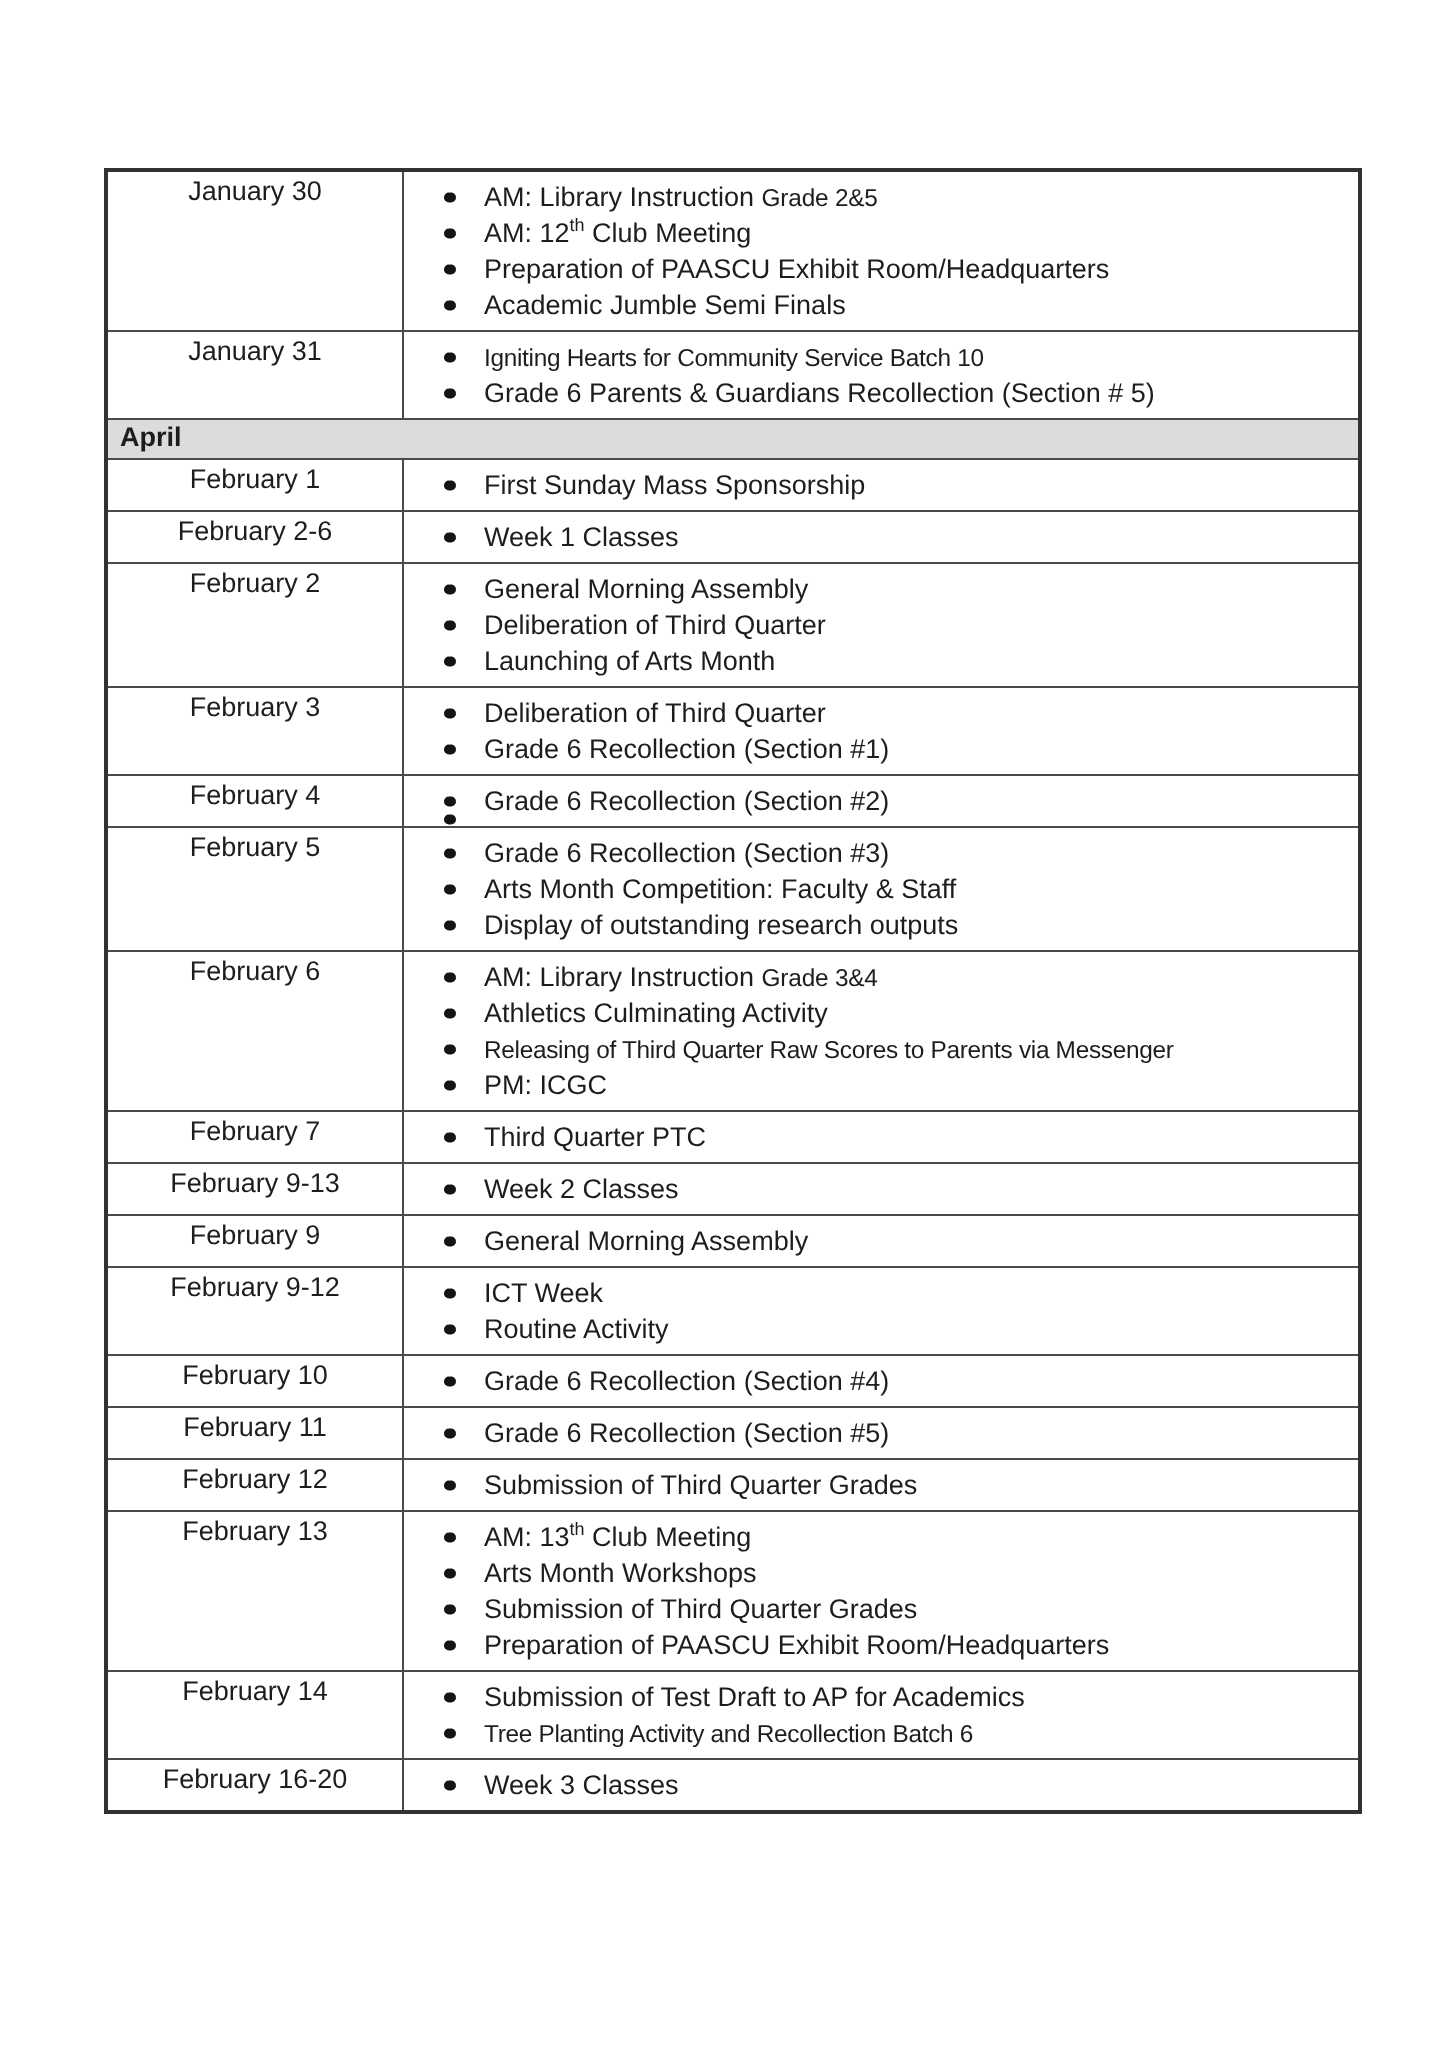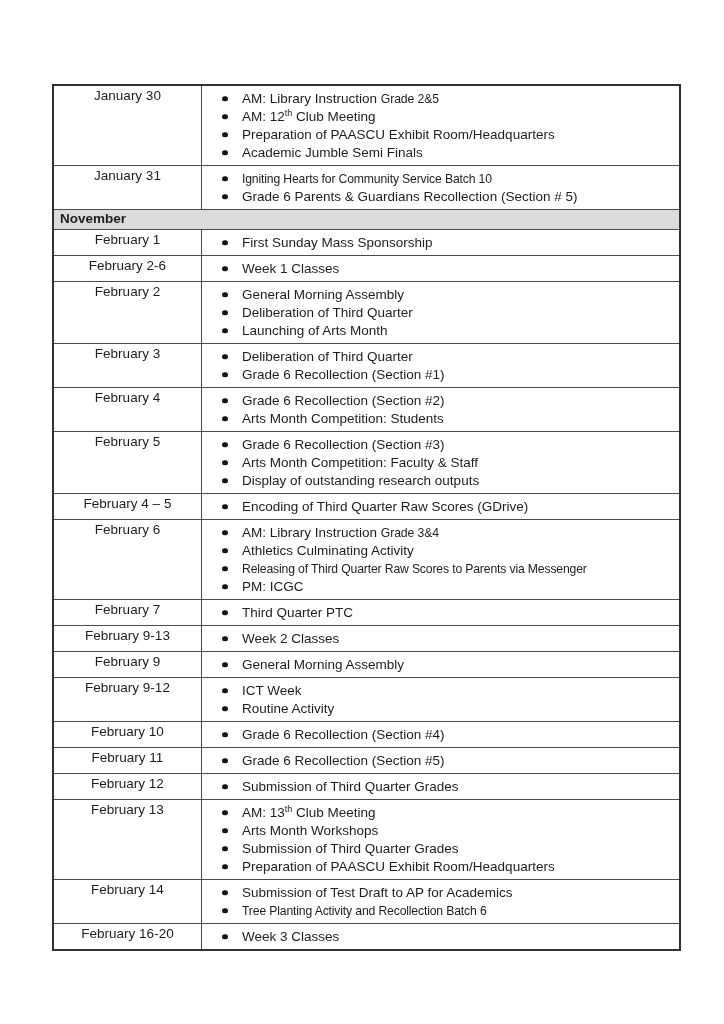--- a/index.html
+++ b/index.html
@@ -115,21 +115,21 @@
         <div class="date-cell">
           <span class="date-text">January 31</span>
         </div>
         <div class="events-cell">
           <ul class="events-list">
             <li class="event-item small-font"><span class="bullet"></span><span class="event-text"><span>Igniting Hearts for Community Service Batch 10</span></span></li>
             <li class="event-item"><span class="bullet"></span><span class="event-text"><span>Grade 6 Parents &amp; Guardians Recollection (Section # 5)</span></span></li>
           </ul>
         </div>
       </div>
-      <div class="row month-row"><span>November</span></div>
+      <div class="row month-row"><span>April</span></div>
       <div class="row">
         <div class="date-cell">
           <span class="date-text">February 1</span>
         </div>
         <div class="events-cell">
           <ul class="events-list">
             <li class="event-item"><span class="bullet"></span><span class="event-text"><span>First Sunday Mass Sponsorship</span></span></li>
           </ul>
         </div>
       </div>
@@ -166,43 +166,33 @@
           </ul>
         </div>
       </div>
       <div class="row">
         <div class="date-cell">
           <span class="date-text">February 4</span>
         </div>
         <div class="events-cell">
           <ul class="events-list">
             <li class="event-item"><span class="bullet"></span><span class="event-text"><span>Grade 6 Recollection (Section #2)</span></span></li>
-            <li class="event-item"><span class="bullet"></span><span class="event-text"><span>Arts Month Competition: Students</span></span></li>
+            <li class="event-item"><span class="bullet"></span></li>
           </ul>
         </div>
       </div>
       <div class="row">
         <div class="date-cell">
           <span class="date-text">February 5</span>
         </div>
         <div class="events-cell">
           <ul class="events-list">
             <li class="event-item"><span class="bullet"></span><span class="event-text"><span>Grade 6 Recollection (Section #3)</span></span></li>
             <li class="event-item"><span class="bullet"></span><span class="event-text"><span>Arts Month Competition: Faculty &amp; Staff</span></span></li>
             <li class="event-item"><span class="bullet"></span><span class="event-text"><span>Display of outstanding research outputs</span></span></li>
-          </ul>
-        </div>
-      </div>
-      <div class="row">
-        <div class="date-cell">
-          <span class="date-text">February 4 – 5</span>
-        </div>
-        <div class="events-cell">
-          <ul class="events-list">
-            <li class="event-item bold"><span class="bullet"></span><span class="event-text"><span>Encoding of Third Quarter Raw Scores (GDrive)</span></span></li>
           </ul>
         </div>
       </div>
       <div class="row">
         <div class="date-cell">
           <span class="date-text">February 6</span>
         </div>
         <div class="events-cell">
           <ul class="events-list">
             <li class="event-item"><span class="bullet"></span><span class="event-text"><span>AM: Library Instruction </span><span class="small">Grade 3&amp;4</span></span></li>

